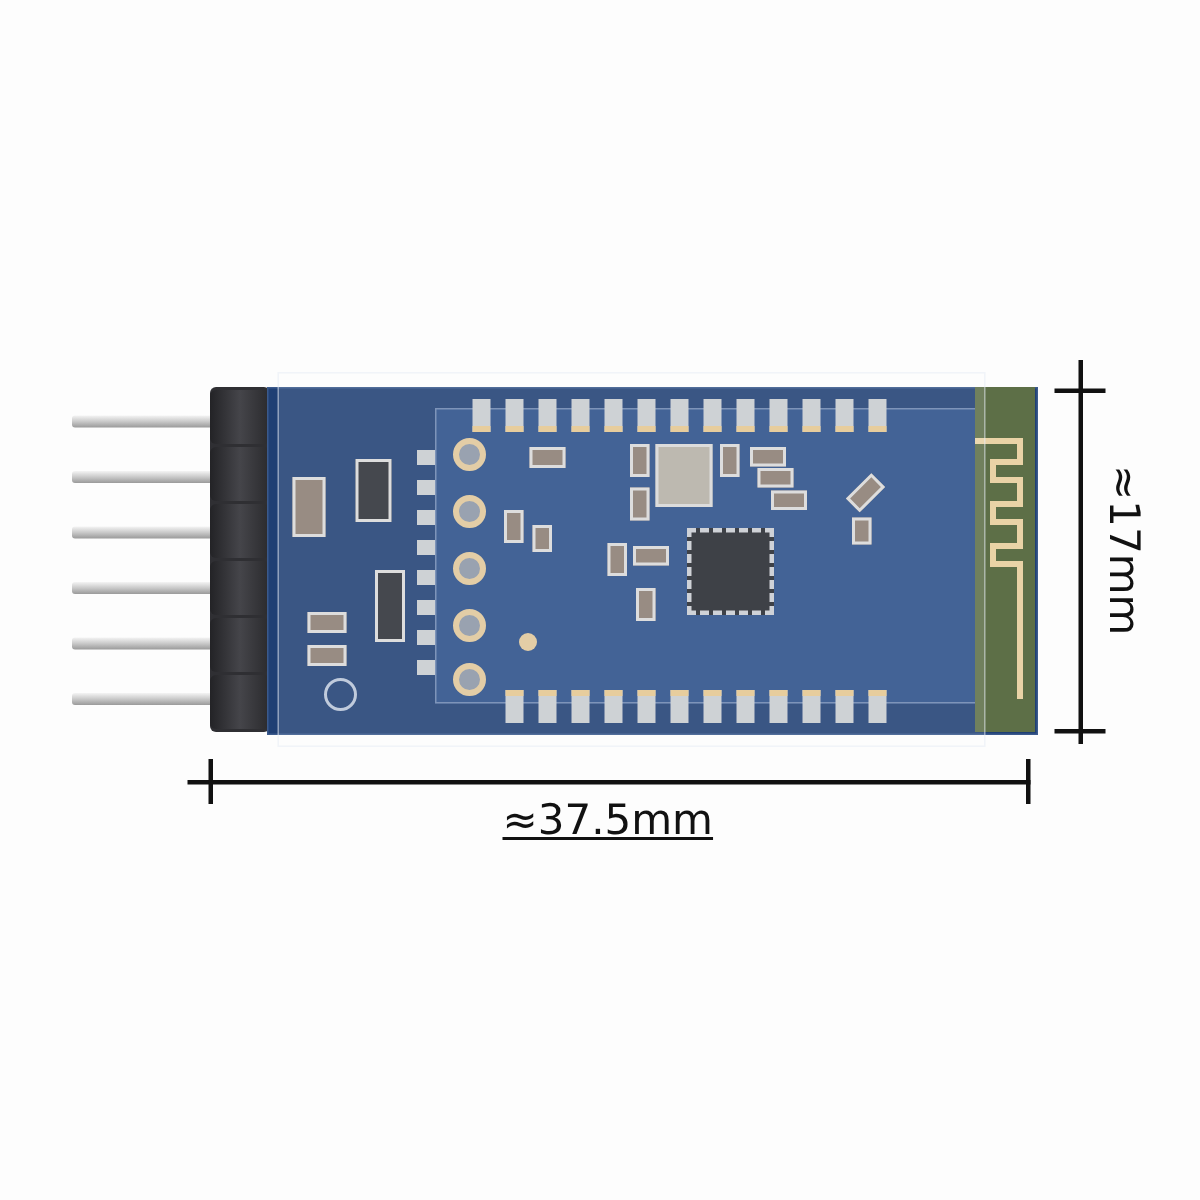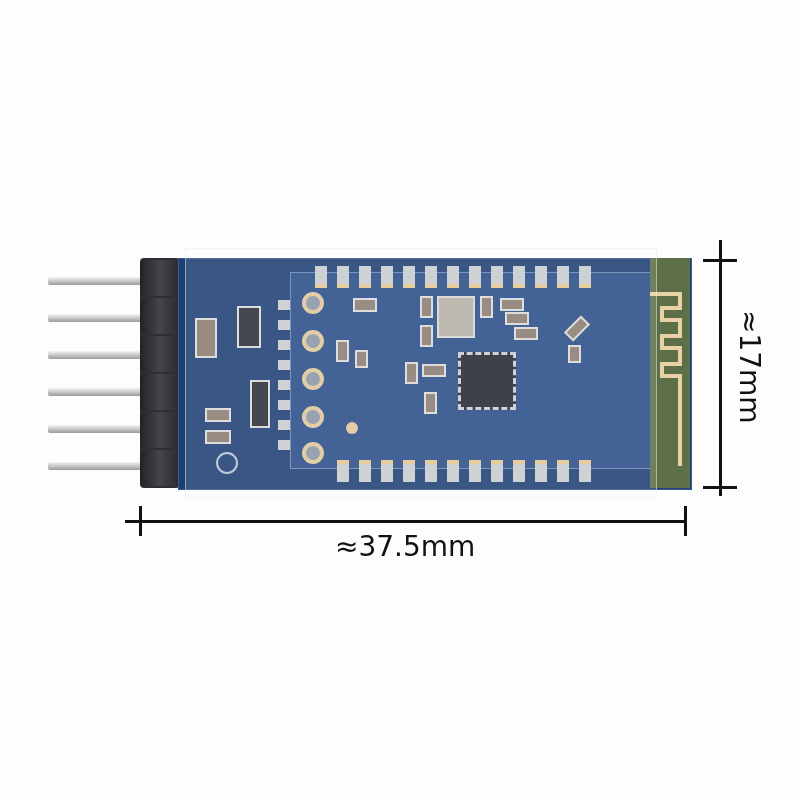--- a/index.html
+++ b/index.html
@@ -46,21 +46,21 @@
   .outline-circle { position: absolute; left: 216px; top: 452px; width: 18px; height: 18px;
                     border: 2px solid #b8c4d8; border-radius: 50%; }
 
   
   .dim-h { position: absolute; left: 125px; top: 520px; width: 562px; height: 3px; background: #111; }
   .tick-h { position: absolute; width: 3px; height: 30px; background: #111; top: 506px; }
   .dim-v { position: absolute; left: 719px; top: 240px; width: 3px; height: 256px; background: #111; }
   .tick-v { position: absolute; height: 3px; width: 34px; background: #111; left: 703px; }
 
   .label-h { position: absolute; left: 335px; top: 530px; font-size: 28px; color: #111;
-             font-family: "DejaVu Sans", sans-serif; }
+             font-family: "DejaVu Sans", sans-serif; text-decoration: underline; }
   .label-v { position: absolute; left: 733px; top: 310px; font-size: 28px; color: #111;
              writing-mode: vertical-rl; font-family: "DejaVu Sans", sans-serif; }
 </style>
 </head>
 <body>
 
 <div class="pin" style="top:277px"></div>
 <div class="pin" style="top:314px"></div>
 <div class="pin" style="top:351px"></div>
 <div class="pin" style="top:388px"></div>

